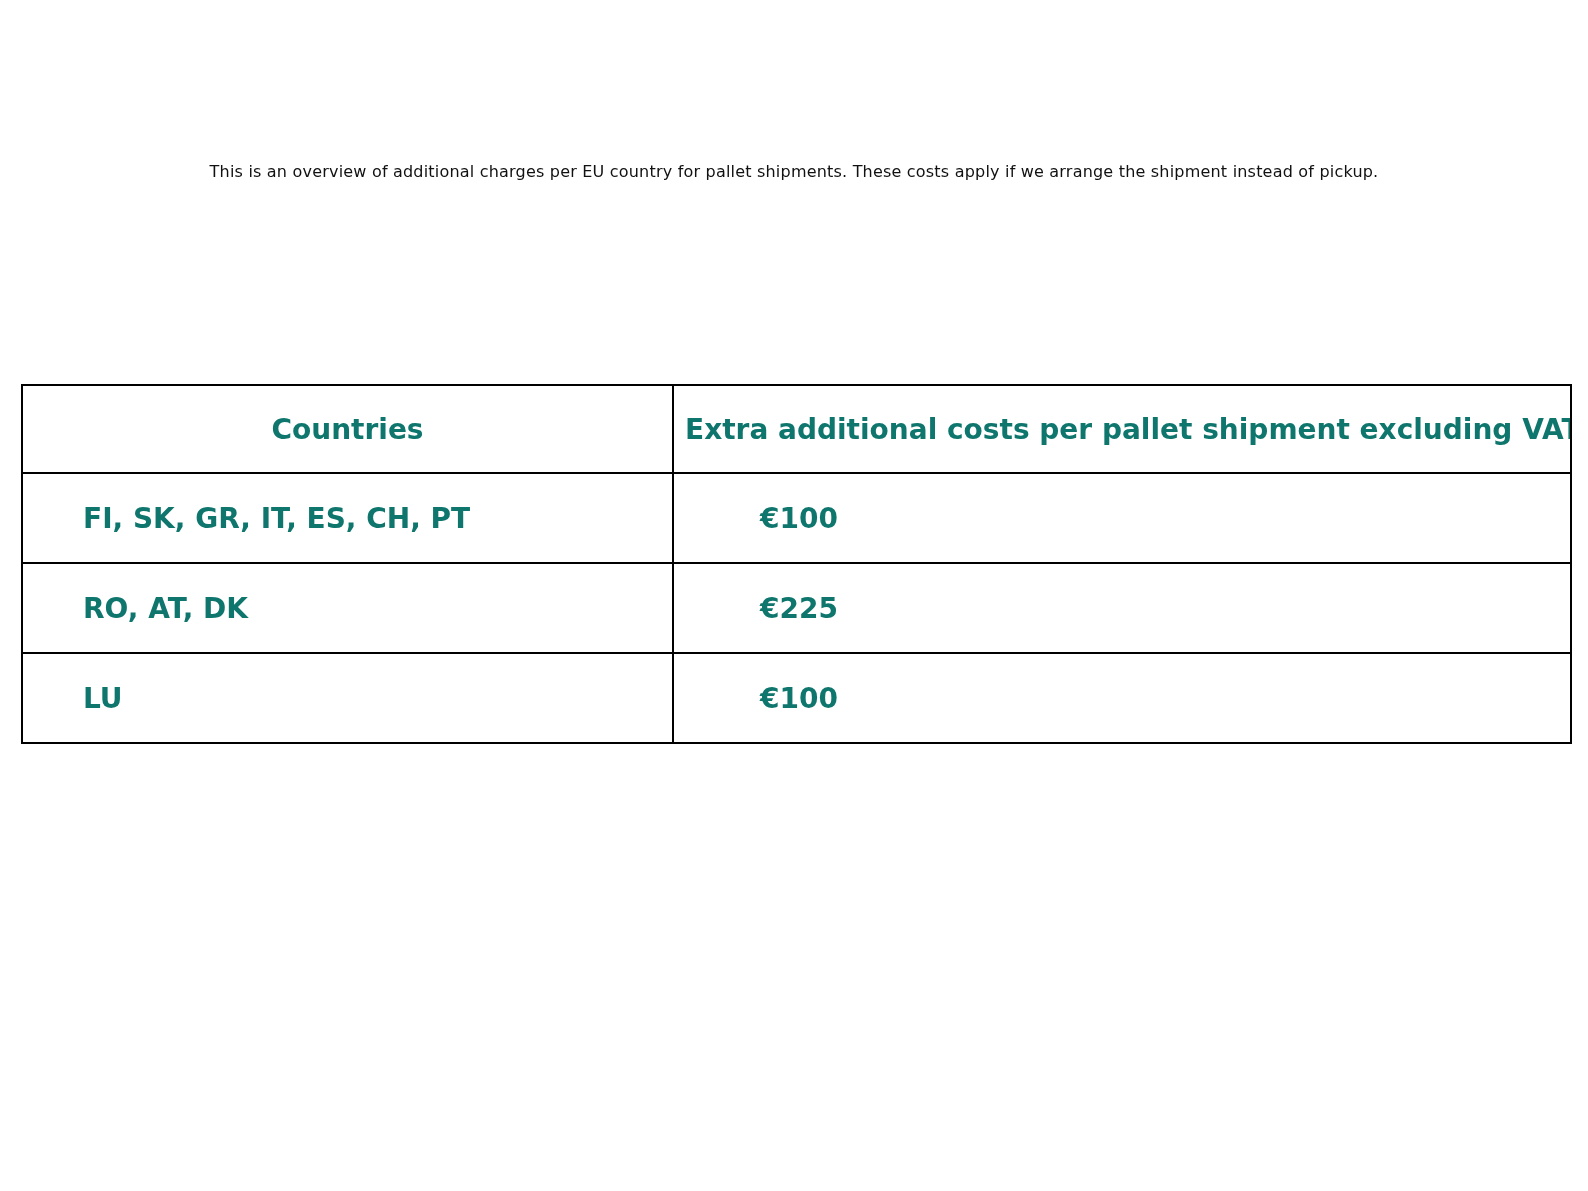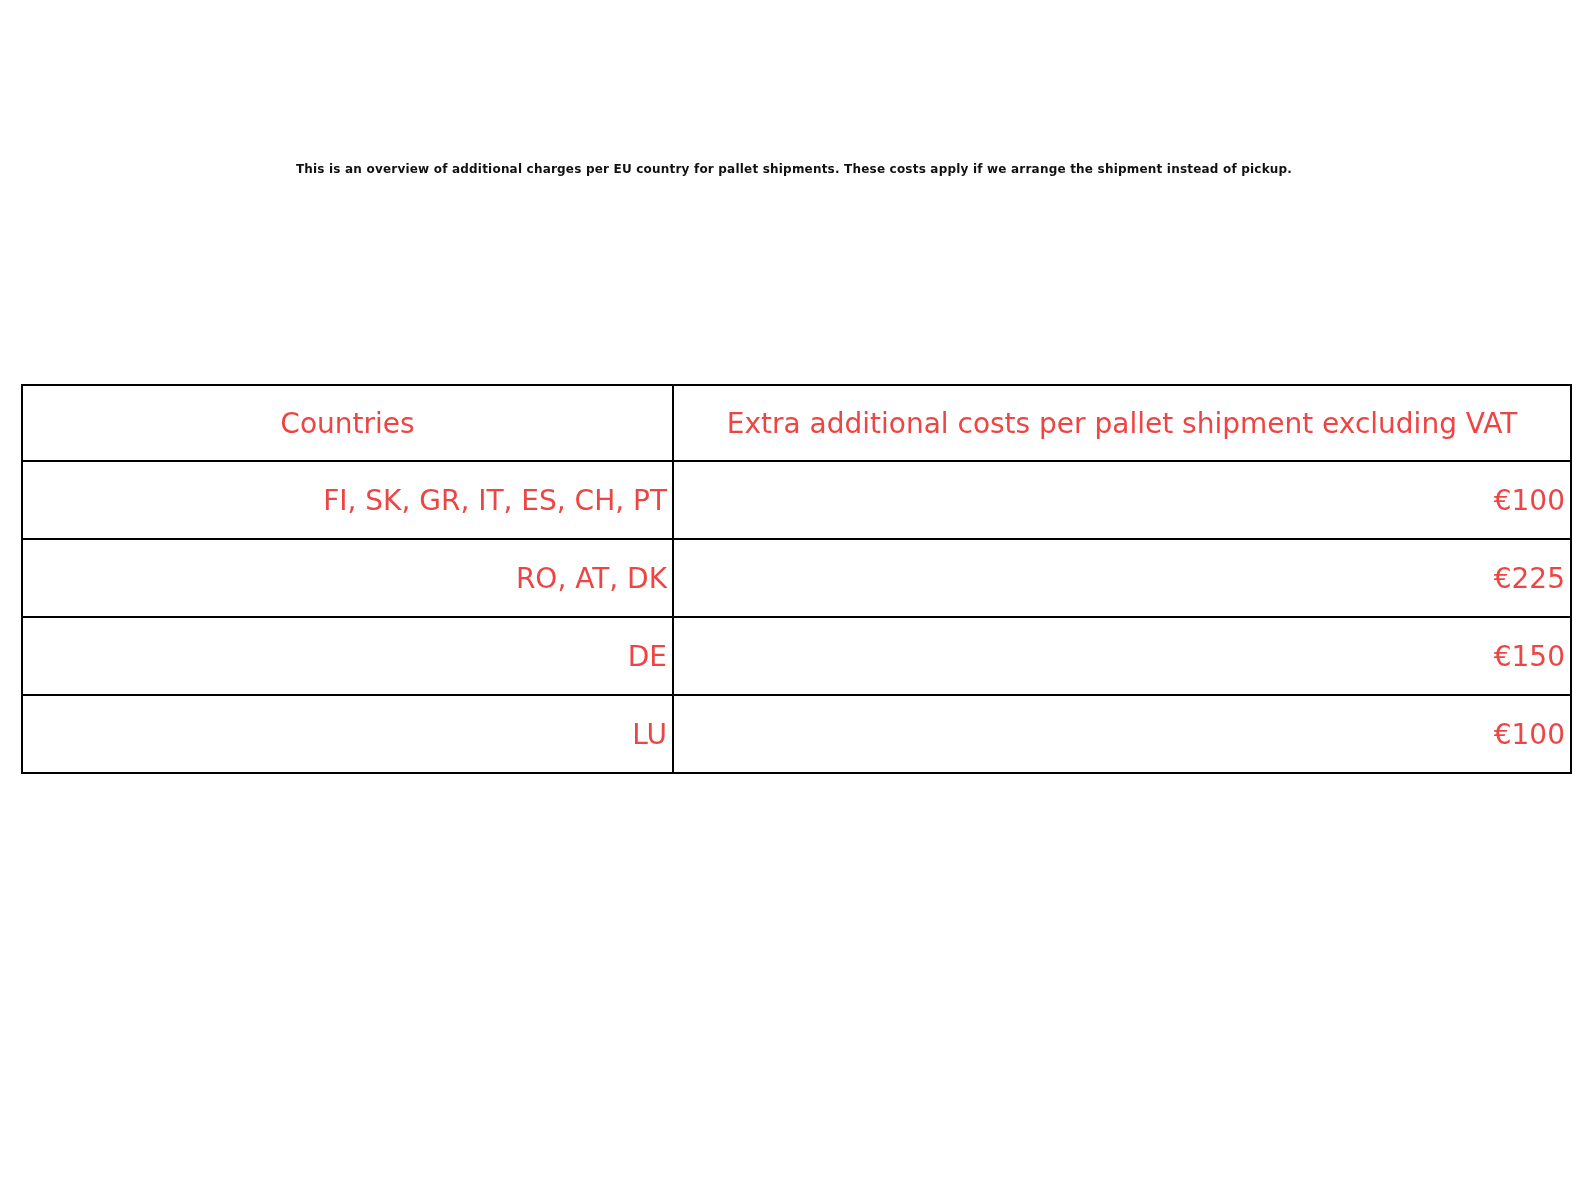--- a/index.html
+++ b/index.html
@@ -15,54 +15,54 @@
     font-family: "DejaVu Sans", "Liberation Sans", sans-serif;
     color: #000000;
     overflow: hidden;
   }
   .note {
     position: absolute;
     top: 162px;
     left: 0;
     width: 100%;
     text-align: center;
-    font-size: 12px;
-    font-weight: bold;
+    font-size: 16px;
+    font-weight: normal;
     color: #111111;
     letter-spacing: 0.2px;
   }
   table.charges {
     position: absolute;
     left: 21px;
     top: 384px;
     width: 1549px;
     border-collapse: collapse;
     table-layout: fixed;
     background: #ffffff;
   }
   table.charges col.c1 { width: 651px; }
   table.charges col.c2 { width: 898px; }
   table.charges th,
   table.charges td {
     border: 2px solid #000000;
     font-size: 28px;
-    font-weight: normal;
-    color: #ef4444;
+    font-weight: bold;
+    color: #0f766e;
     vertical-align: middle;
-    padding: 5px;
+    padding: 11px;
     overflow: hidden;
     white-space: nowrap;
   }
   table.charges th {
     height: 64px;
     text-align: center;
   }
   table.charges td {
     height: 66px;
-    text-align: right;
+    text-align: left;
   }
   table.charges td.countries { padding-left: 60px; }
   table.charges td.cost      { padding-left: 86px; }
 </style>
 </head>
 <body>
 
 <div class="page">
 
   <div class="note">This is an overview of additional charges per EU country for pallet shipments. These costs apply if we arrange the shipment instead of pickup.</div>
@@ -81,23 +81,19 @@
     <tbody>
       <tr>
         <td class="countries">FI, SK, GR, IT, ES, CH, PT</td>
         <td class="cost">€100</td>
       </tr>
       <tr>
         <td class="countries">RO, AT, DK</td>
         <td class="cost">€225</td>
       </tr>
       <tr>
-        <td class="countries">DE</td>
-        <td class="cost">€150</td>
-      </tr>
-      <tr>
         <td class="countries">LU</td>
         <td class="cost">€100</td>
       </tr>
     </tbody>
   </table>
 
 </div>
 
 </body></html>

